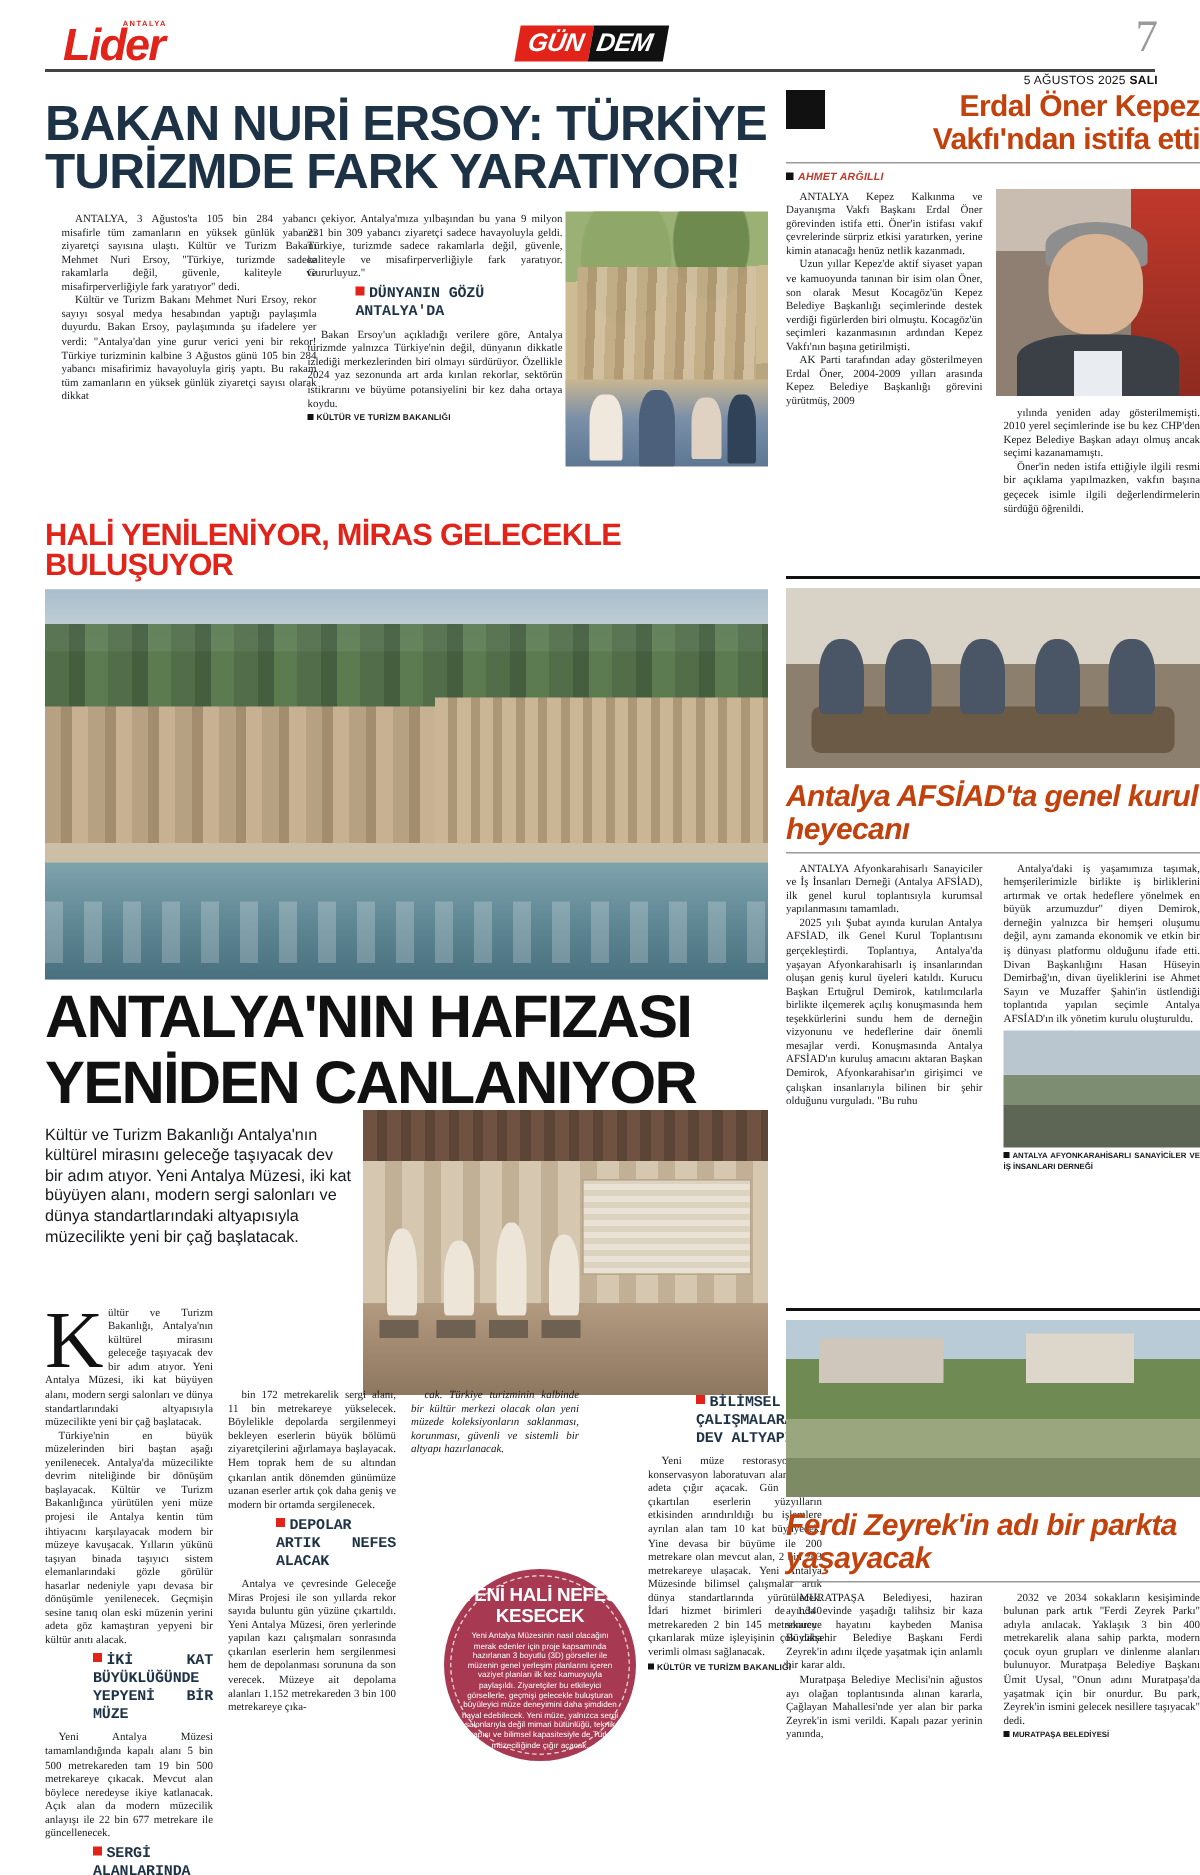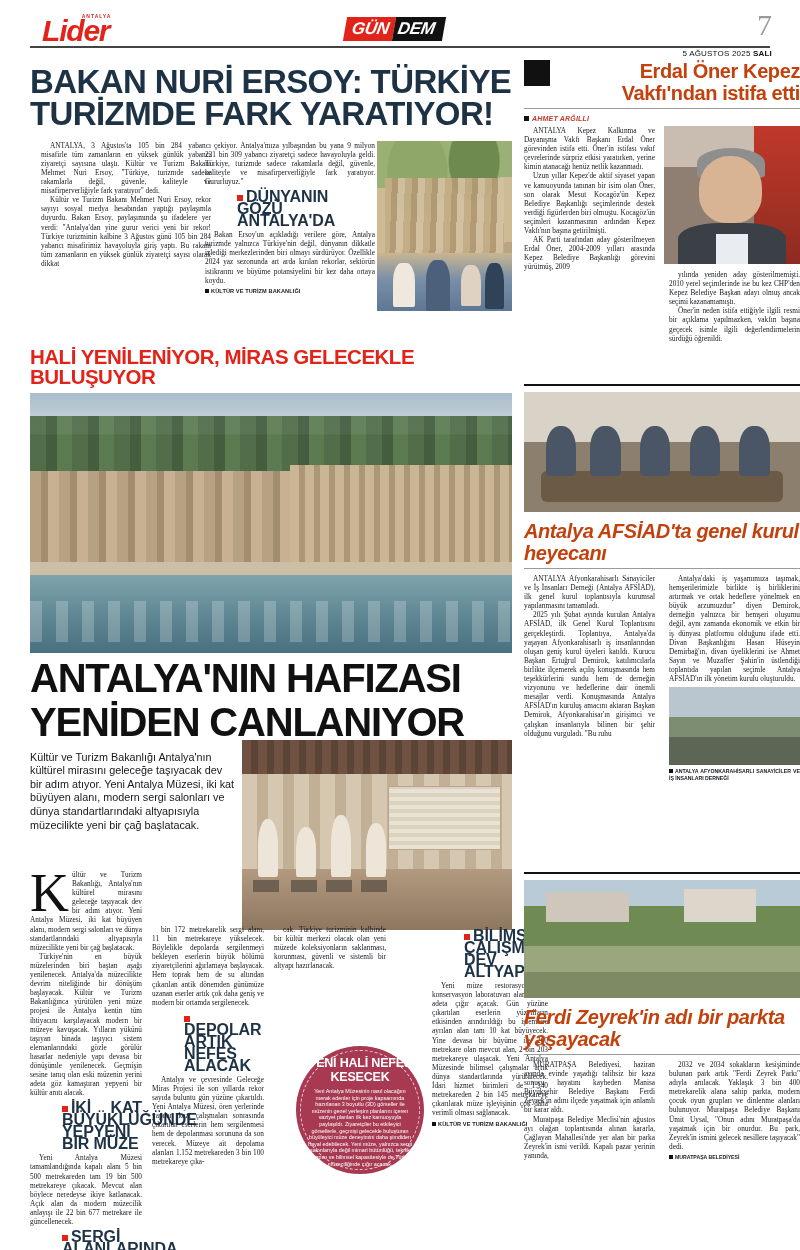--- a/index.html
+++ b/index.html
@@ -78,22 +78,22 @@
 
   .bodytxt {
     font-family: "Liberation Serif", serif;
     font-size: 7.3px; line-height: 9.1px; text-align: justify;
     color: #15181c;
   }
   .bodytxt p { text-indent: 9px; }
   .bodytxt p.noind { text-indent: 0; }
 
   .subhead-blue {
-    font-family: Liberation Sans, sans-serif;
-    font-weight: 700; font-size: 16px; line-height: 12px;
+    font-family: Liberation Mono, monospace;
+    font-weight: 700; font-size: 10px; line-height: 12px;
     color: #1e3246; margin: 5px 0 3px 0; letter-spacing: -0.1px; padding-left: 32px;
   }
   .subhead-blue .sq { display:inline-block; width:6px; height:6px; background:#e2231a; margin-right:3px; vertical-align:1px;}
   .credit {
     font-family: "Liberation Sans", sans-serif; font-weight: 700;
     font-size: 5.6px; color: #15181c; letter-spacing: 0.1px; margin-top: 3px;
   }
   .credit .sq { display:inline-block; width:4px; height:4px; background:#111; margin-right:2px; vertical-align:0px;}
 
   
@@ -150,21 +150,21 @@
   .gallery .floor { position:absolute; left:0; bottom:0; width:100%; height:32%;
     background: linear-gradient(180deg,#b29a80,#8d775f); }
   .gallery .st { position:absolute; bottom:28%; width:20px; height:58px; background:#ece5d8; border-radius:45% 45% 8% 8%; }
   .gallery .st.s1{left:6%;} .gallery .st.s2{left:20%; height:50px;}
   .gallery .st.s3{left:33%; height:62px;} .gallery .st.s4{left:46%; height:54px;}
   .gallery .ped { position:absolute; bottom:20%; width:26px; height:12px; background:#6f6152; }
   .gallery .ped.p1{left:4%;} .gallery .ped.p2{left:18%;} .gallery .ped.p3{left:31%;} .gallery .ped.p4{left:44%;}
 
   .cols-lower { position: absolute; left: 0; top: 870px; width: 482px; height: 380px; }
   .lc { position: absolute; top: 0; width: 112px; }
-  .lc1 { left: 0; } .lc2 { left: 122px; } .lc3 { left: 244px; } .lc4 { left: 366px; width: 116px; margin-left: 36px; }
+  .lc1 { left: 0; } .lc2 { left: 122px; } .lc3 { left: 244px; font-style: italic; } .lc4 { left: 366px; width: 116px; margin-left: 36px; }
 
   .dropcap {
     float: left; font-family: "Liberation Serif", serif; font-weight: 400;
     font-size: 54px; line-height: 42px; margin: 2px 3px 0 0; color: #111;
   }
 
   
   .callout {
     position: absolute; left: 296px; top: 1046px; width: 128px; height: 128px;
     border-radius: 50%; background: #a73a52; color: #fff; z-index: 5;

